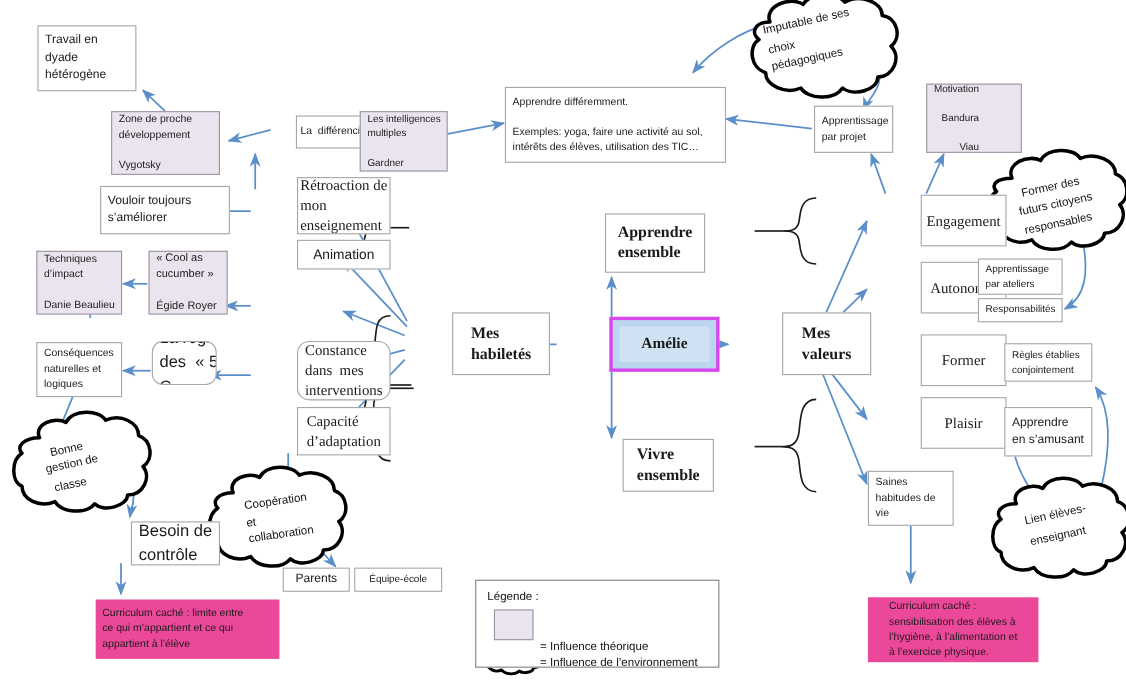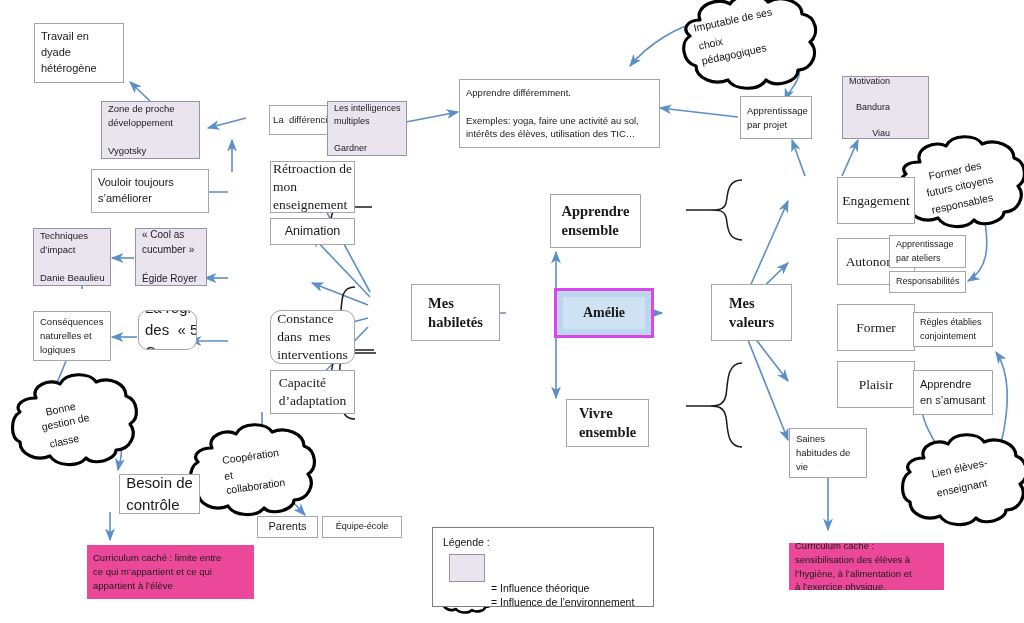--- a/index.html
+++ b/index.html
@@ -387,21 +387,21 @@
   </div>
   <div class="node l" style="left:913px;top:312px;width:80px;height:35px;font-size:9px;">
     <span class="ln">Règles établies
 conjointement</span>
   </div>
   <div class="node l" style="left:913px;top:370px;width:80px;height:45px;font-size:11px;">
     <span class="ln">Apprendre
 en s’amusant</span>
   </div>
 
-  <div class="node l beige" style="left:765px;top:543px;width:155px;height:47px;font-size:9.5px;">
+  <div class="node l beige" style="left:765px;top:543px;width:155px;height:59px;font-size:9.5px;align-items:center;">
     <span class="ln">Curriculum caché :
 sensibilisation des élèves à
 l’hygiène, à l’alimentation et
 à l’exercice physique.</span>
   </div>
 
   <div class="legend" style="left:432px;top:527px;width:222px;height:80px;">
     <span class="title">Légende :</span>
     <span class="sw"></span>
     <span class="t1">= Influence théorique</span>

